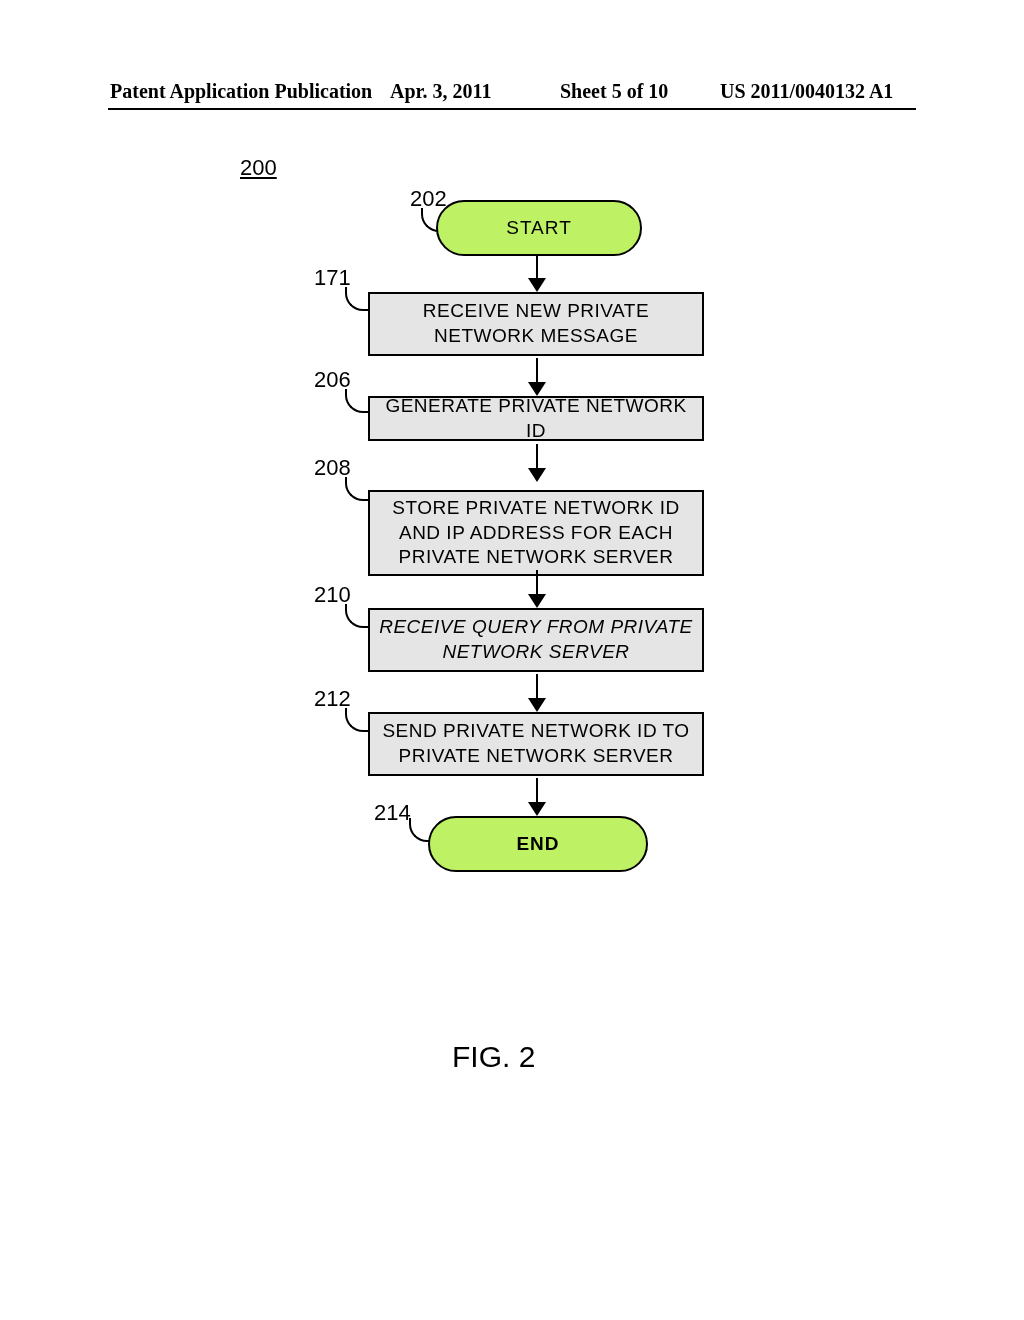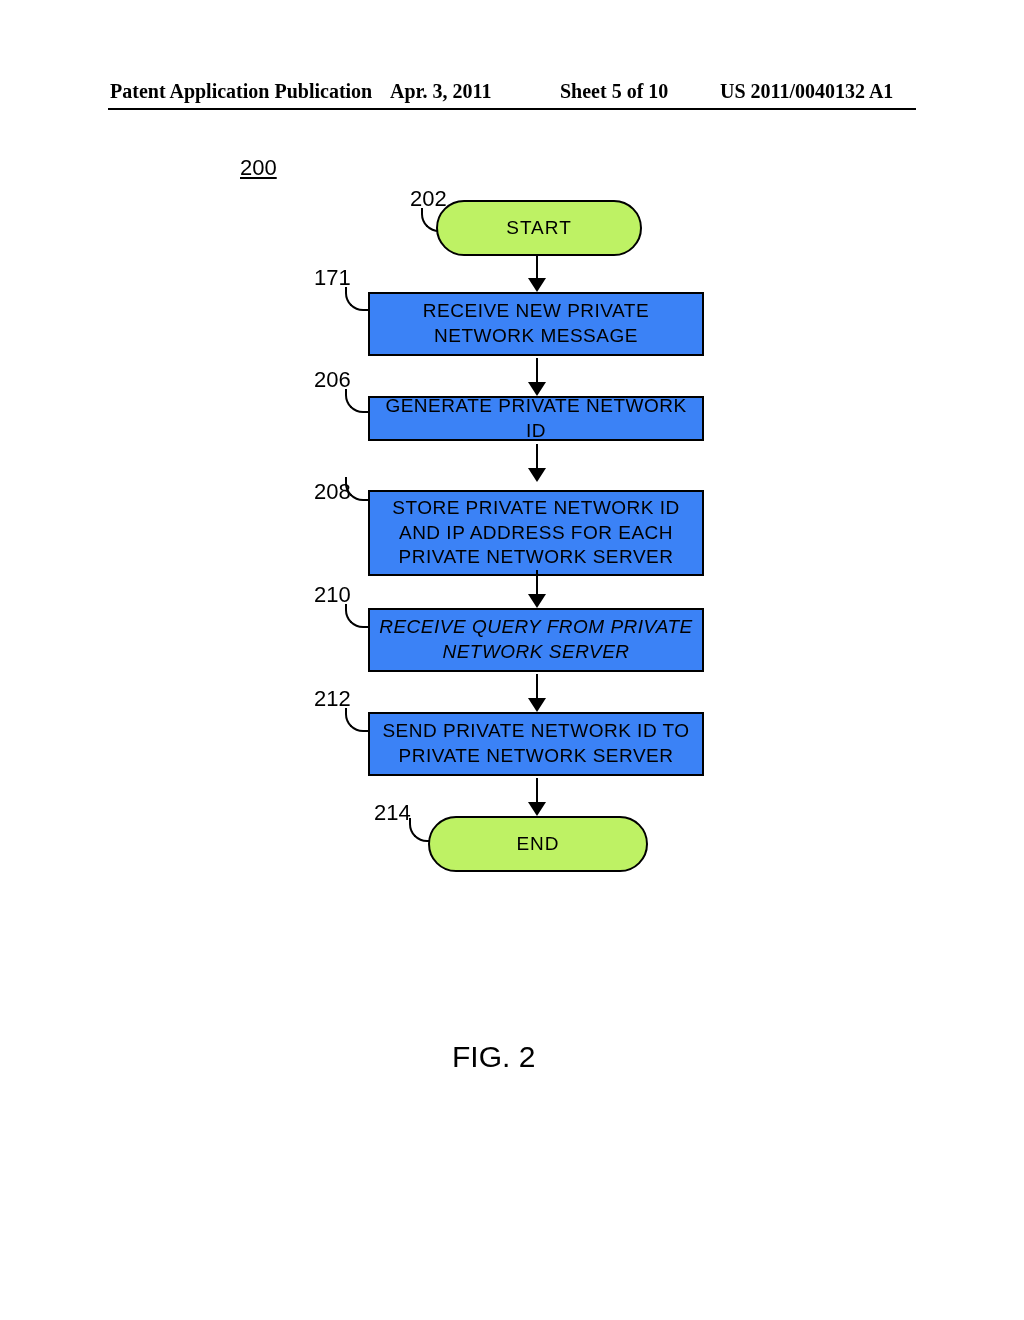--- a/index.html
+++ b/index.html
@@ -74,21 +74,21 @@
     align-items: center;
     justify-content: center;
     font-family: Arial, Helvetica, sans-serif;
     font-size: 19px;
     letter-spacing: 1px;
   }
   
   .proc {
     position: absolute;
     border: 2.5px solid #000;
-    background: #3b82f6;
+    background: #e5e5e5;
     display: flex;
     align-items: center;
     justify-content: center;
     text-align: center;
     font-family: Arial, Helvetica, sans-serif;
     font-size: 19px;
     line-height: 1.3;
     letter-spacing: 0.5px;
     padding: 4px 6px;
     box-sizing: border-box;
@@ -163,21 +163,21 @@
 
     <span class="ref" style="left:314px; top:367px;">206</span>
     <div class="hook" style="left:345px; top:389px;"></div>
     <div class="proc" style="left:368px; top:396px; width:336px; height:45px;">
       <span>GENERATE PRIVATE NETWORK ID</span>
     </div>
 
     <div class="arrow" style="left:536px; top:444px; height:26px;"></div>
     <div class="arrowhead" style="left:528px; top:468px;"></div>
 
-    <span class="ref" style="left:314px; top:455px;margin-top:24px;">208</span>
+    <span class="ref" style="left:314px; top:455px;">208</span>
     <div class="hook" style="left:345px; top:477px;"></div>
     <div class="proc" style="left:368px; top:482px; width:336px; height:86px;margin-top:8px;">
       <span>STORE PRIVATE NETWORK ID AND IP ADDRESS FOR EACH PRIVATE NETWORK SERVER</span>
     </div>
 
     <div class="arrow" style="left:536px; top:570px; height:26px;"></div>
     <div class="arrowhead" style="left:528px; top:594px;"></div>
 
     <span class="ref" style="left:314px; top:582px;">210</span>
     <div class="hook" style="left:345px; top:604px;"></div>
@@ -192,20 +192,20 @@
     <div class="hook" style="left:345px; top:708px;"></div>
     <div class="proc" style="left:368px; top:712px; width:336px; height:64px;">
       <span>SEND PRIVATE NETWORK ID TO PRIVATE NETWORK SERVER</span>
     </div>
 
     <div class="arrow" style="left:536px; top:778px; height:26px;"></div>
     <div class="arrowhead" style="left:528px; top:802px;"></div>
 
     <span class="ref" style="left:374px; top:800px;">214</span>
     <div class="hook" style="left:409px; top:818px;"></div>
-    <div class="term" style="left:428px; top:816px; width:216px; height:52px;">
+    <div class="term" style="left:428px; top:816px; width:216px; height:52px;font-weight:bold;">
       <span>END</span>
     </div>
 
   </div>
 
   <div class="figcaption" style="left:452px; top:1040px;">FIG. 2</div>
 </div>
 
 </body></html>

